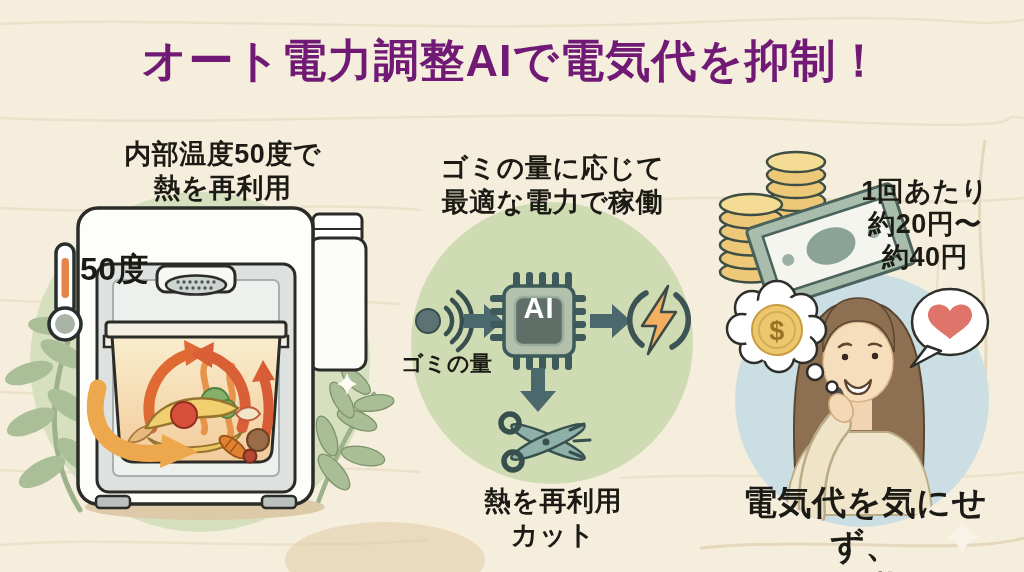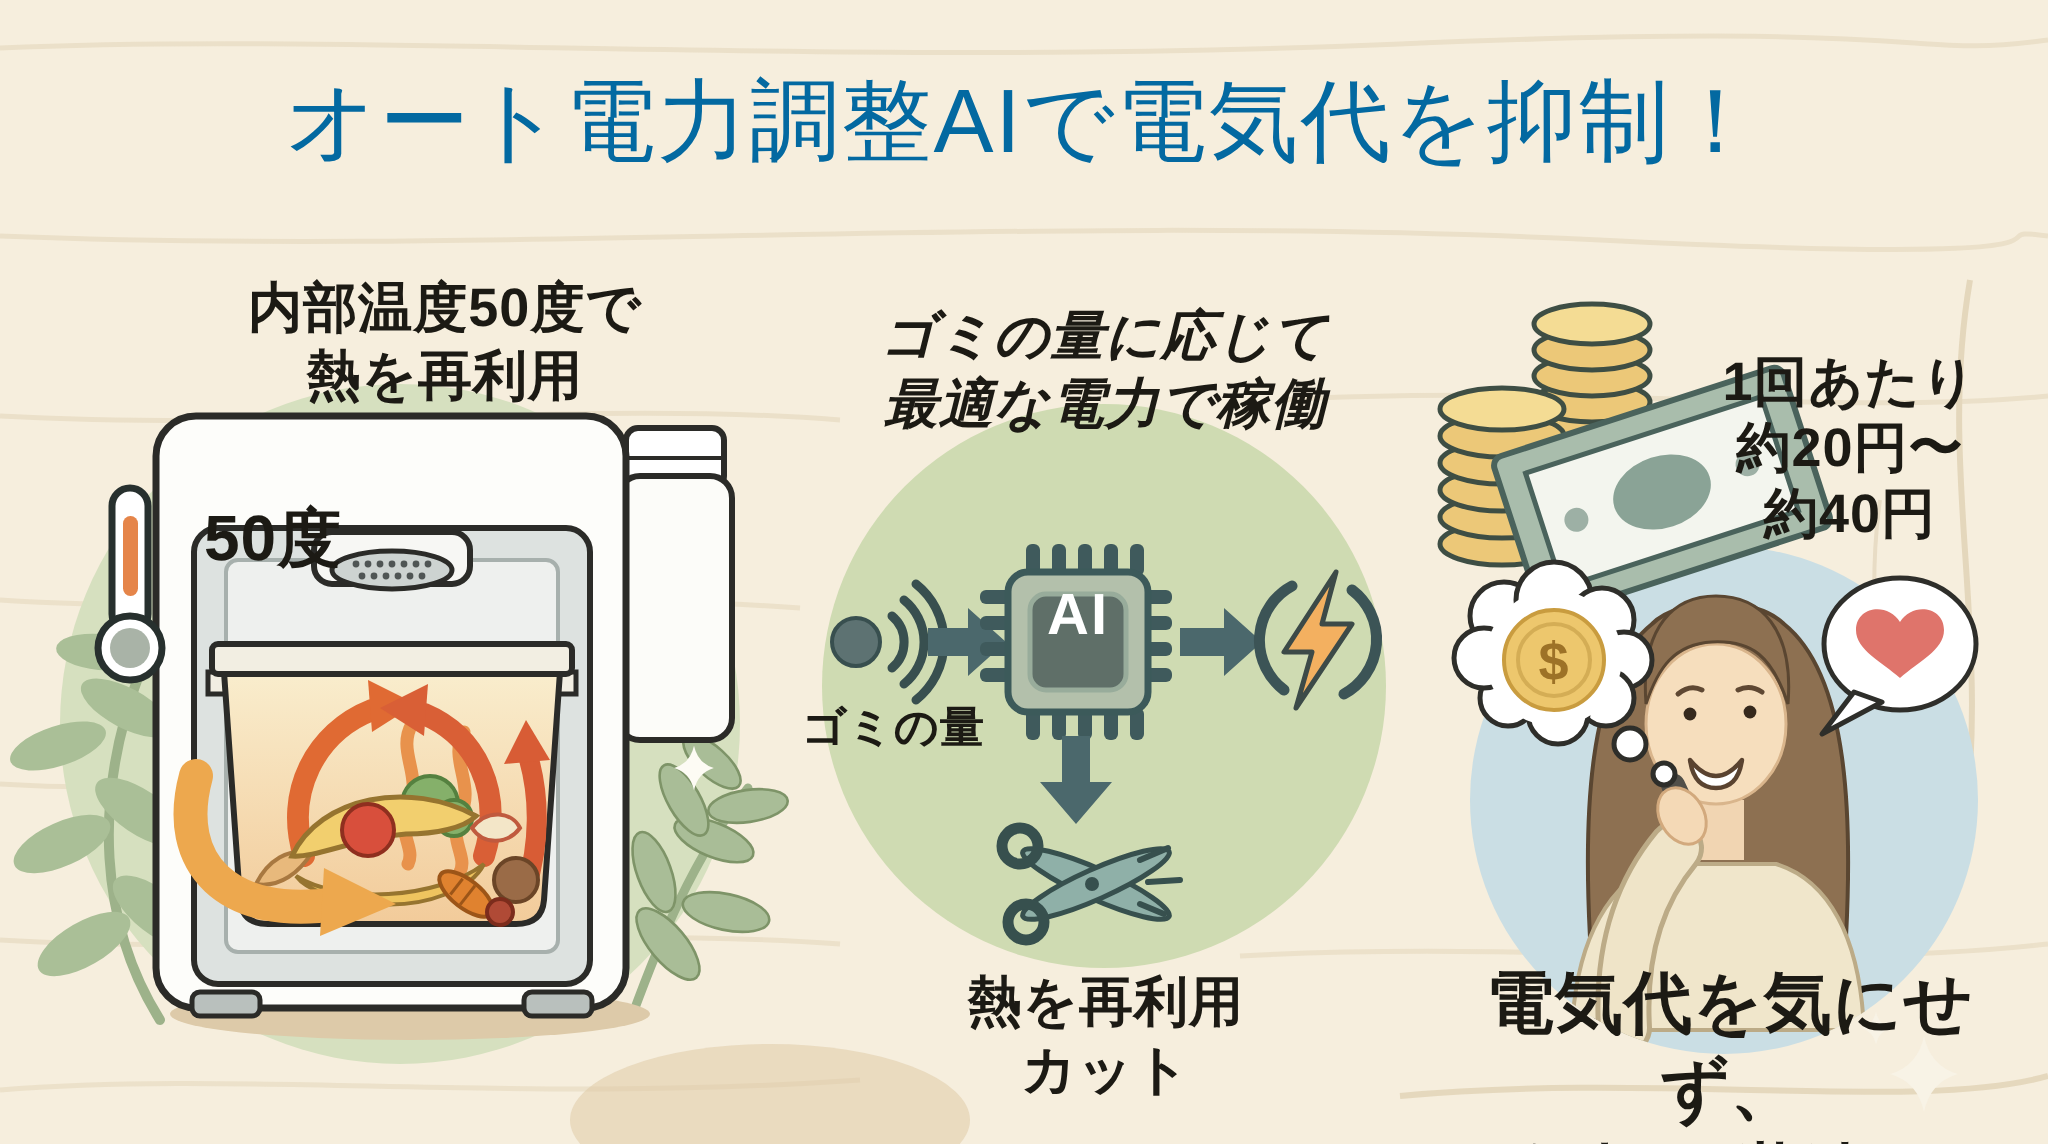--- a/index.html
+++ b/index.html
@@ -7,26 +7,26 @@
     position:relative;width:1024px;height:572px;overflow:hidden;
     background:#f6eedd;
     font-family:"Liberation Sans","DejaVu Sans",sans-serif;
   }
   .canvas svg.illus{position:absolute;left:0;top:0;}
   .txt{
     position:absolute;white-space:pre-line;text-align:center;
     color:#1c1a14;font-weight:800;letter-spacing:.5px;line-height:1.26;
   }
   #title{
-    left:0;top:36px;width:1024px;font-size:45px;font-weight:400;
-    color:#0369a1;letter-spacing:1px;line-height:1.1;
+    left:0;top:36px;width:1024px;font-size:45px;font-weight:700;
+    color:#701a75;letter-spacing:1px;line-height:1.1;
   }
   #heading-heat{left:85px;top:137px;width:275px;font-size:27px;text-align:center;}
-  #label-temp{left:80px;top:249px;width:130px;font-size:32px;text-align:left;padding-left:22px;}
-  #heading-ai{left:415px;top:151px;width:275px;font-size:27px;font-style:italic;}
+  #label-temp{left:80px;top:249px;width:130px;font-size:32px;text-align:left;}
+  #heading-ai{left:415px;top:151px;width:275px;font-size:27px;}
   #label-sensor{left:404px;top:254px;width:120px;font-size:22px;text-align:left;}
   #label-waste{left:401px;top:350px;width:120px;font-size:22px;text-align:left;}
   #chip-ai{left:513px;top:290px;width:52px;font-size:29px;color:#ffffff;letter-spacing:1px;}
   #caption-cut{left:428px;top:484px;width:250px;font-size:27px;}
   #price-text{left:840px;top:155px;width:170px;font-size:27px;line-height:1.22;margin-top:20px;}
   #coin-dollar{left:763px;top:314px;width:28px;font-size:27px;color:#9d7227;font-weight:900;}
   #caption-easy{left:723px;top:481px;width:284px;font-size:34px;}
 </style>
 </head>
 <body>

